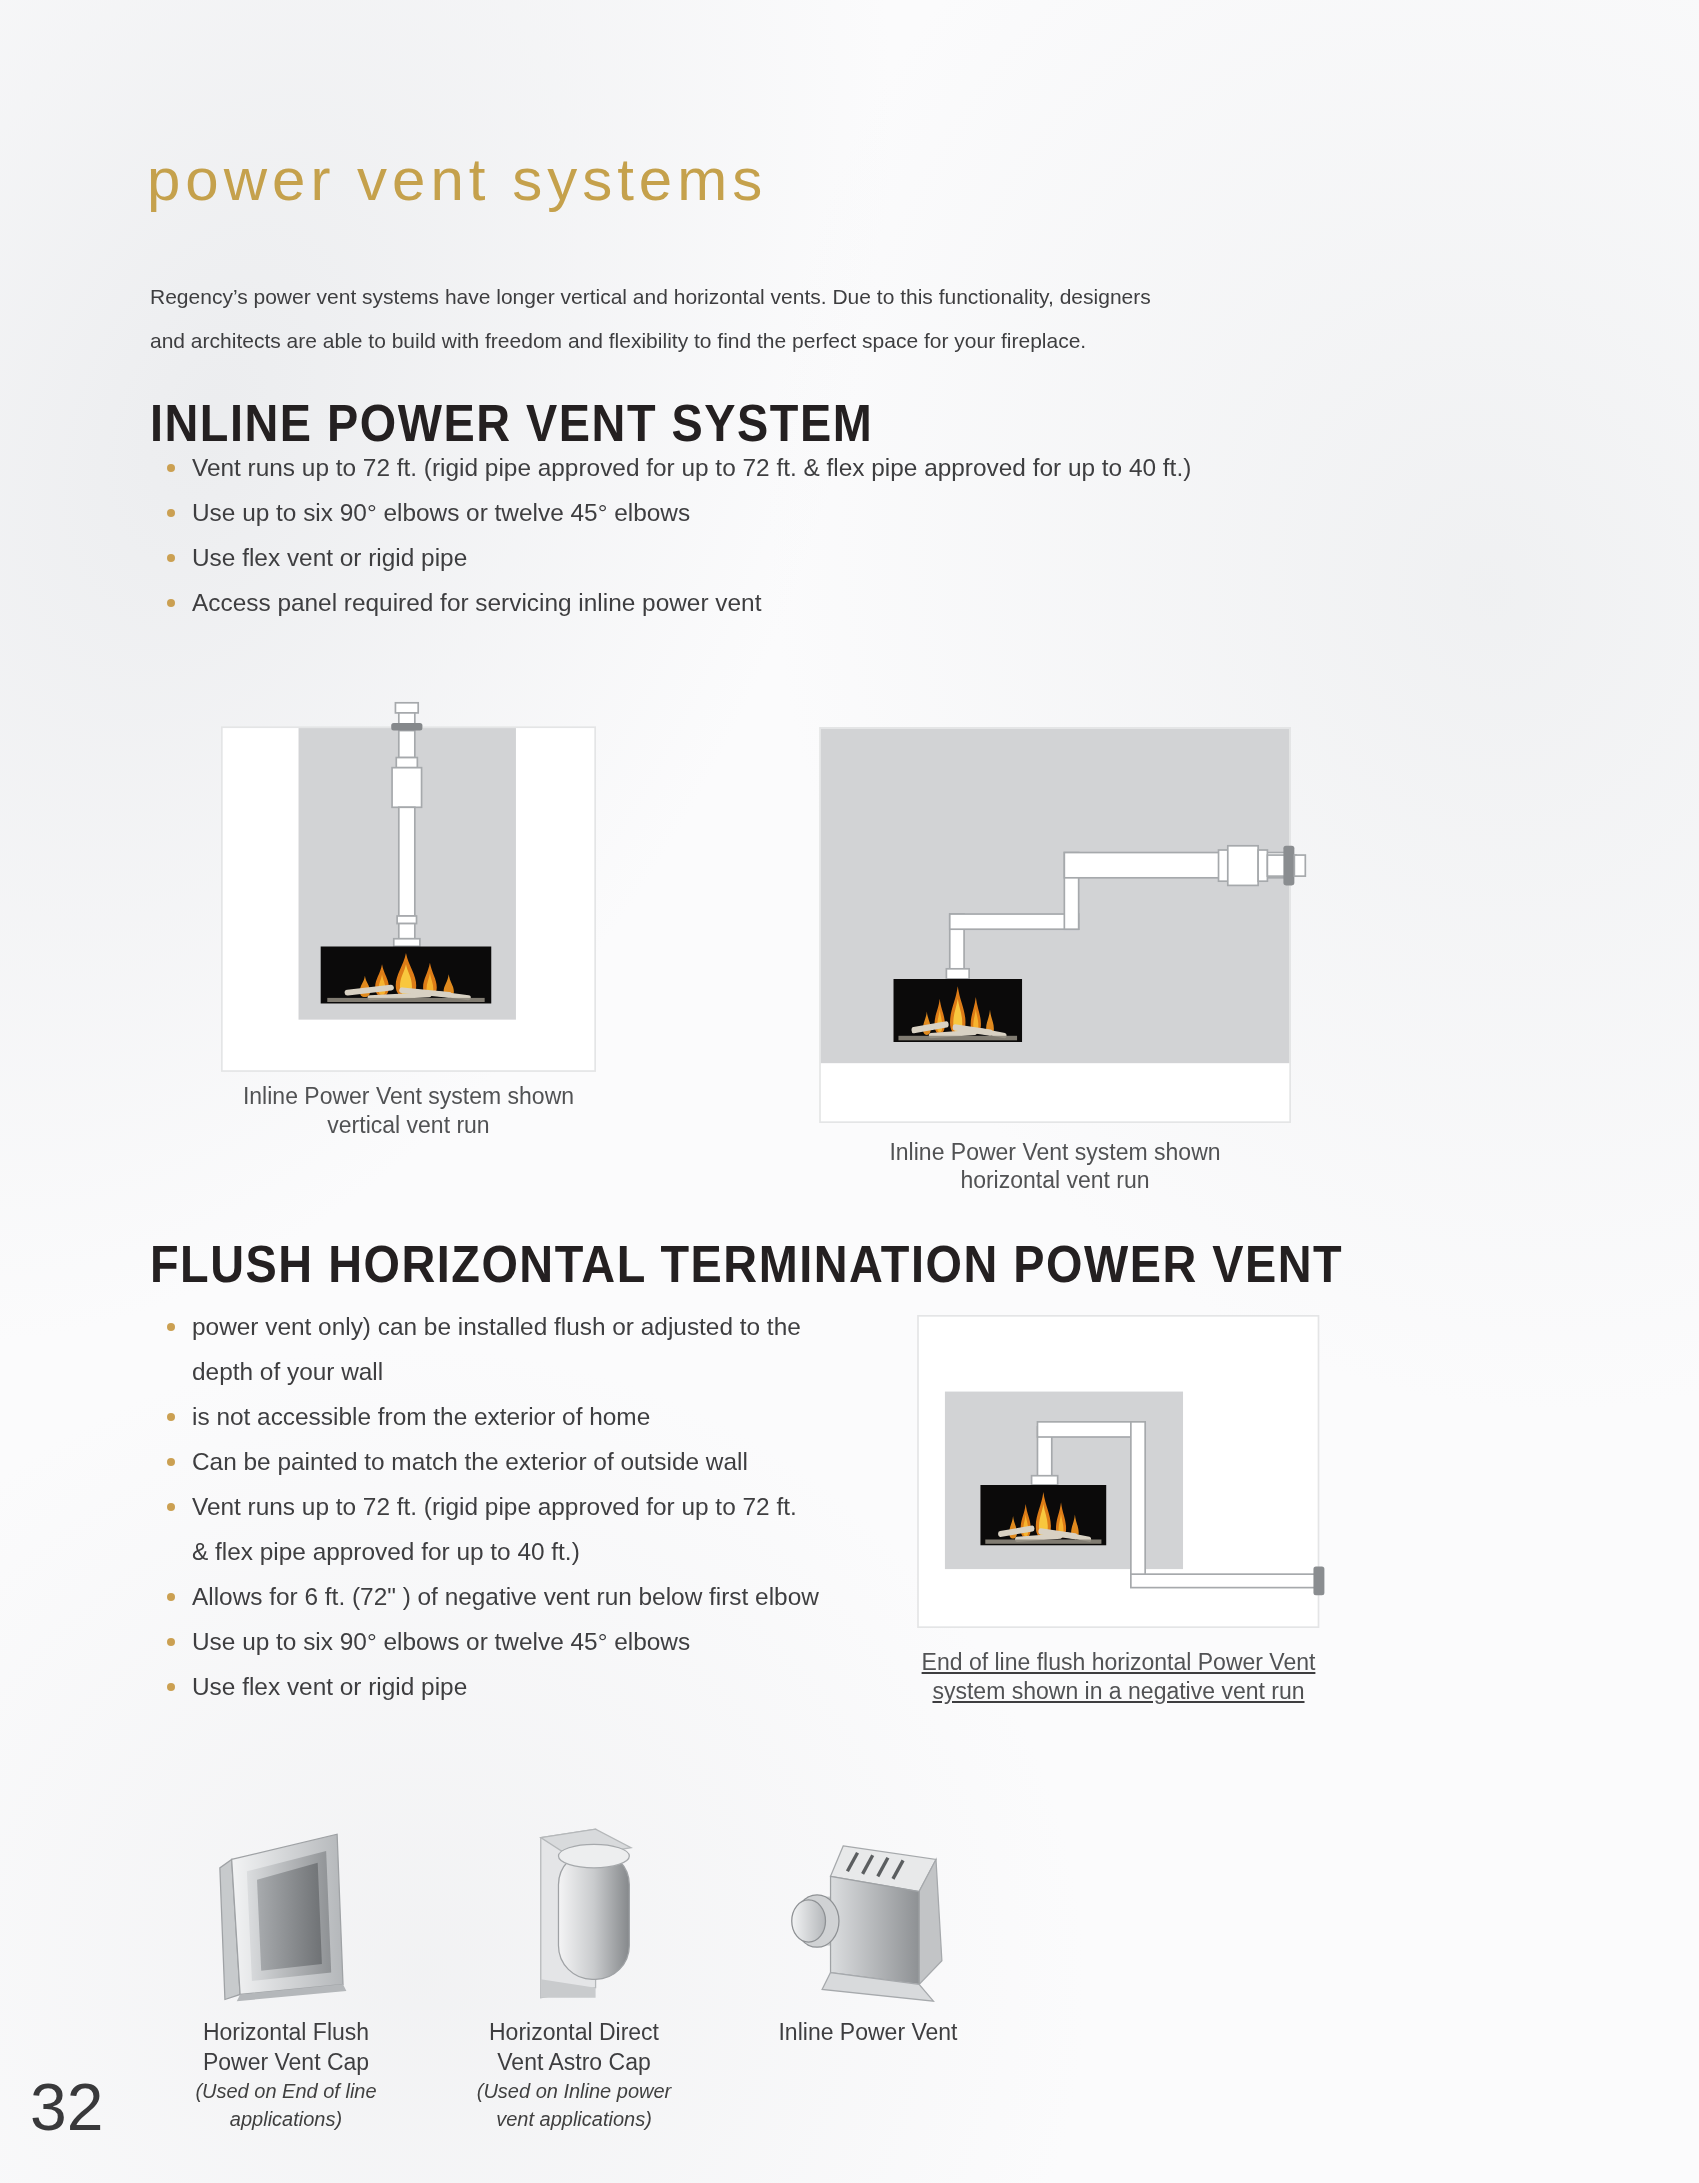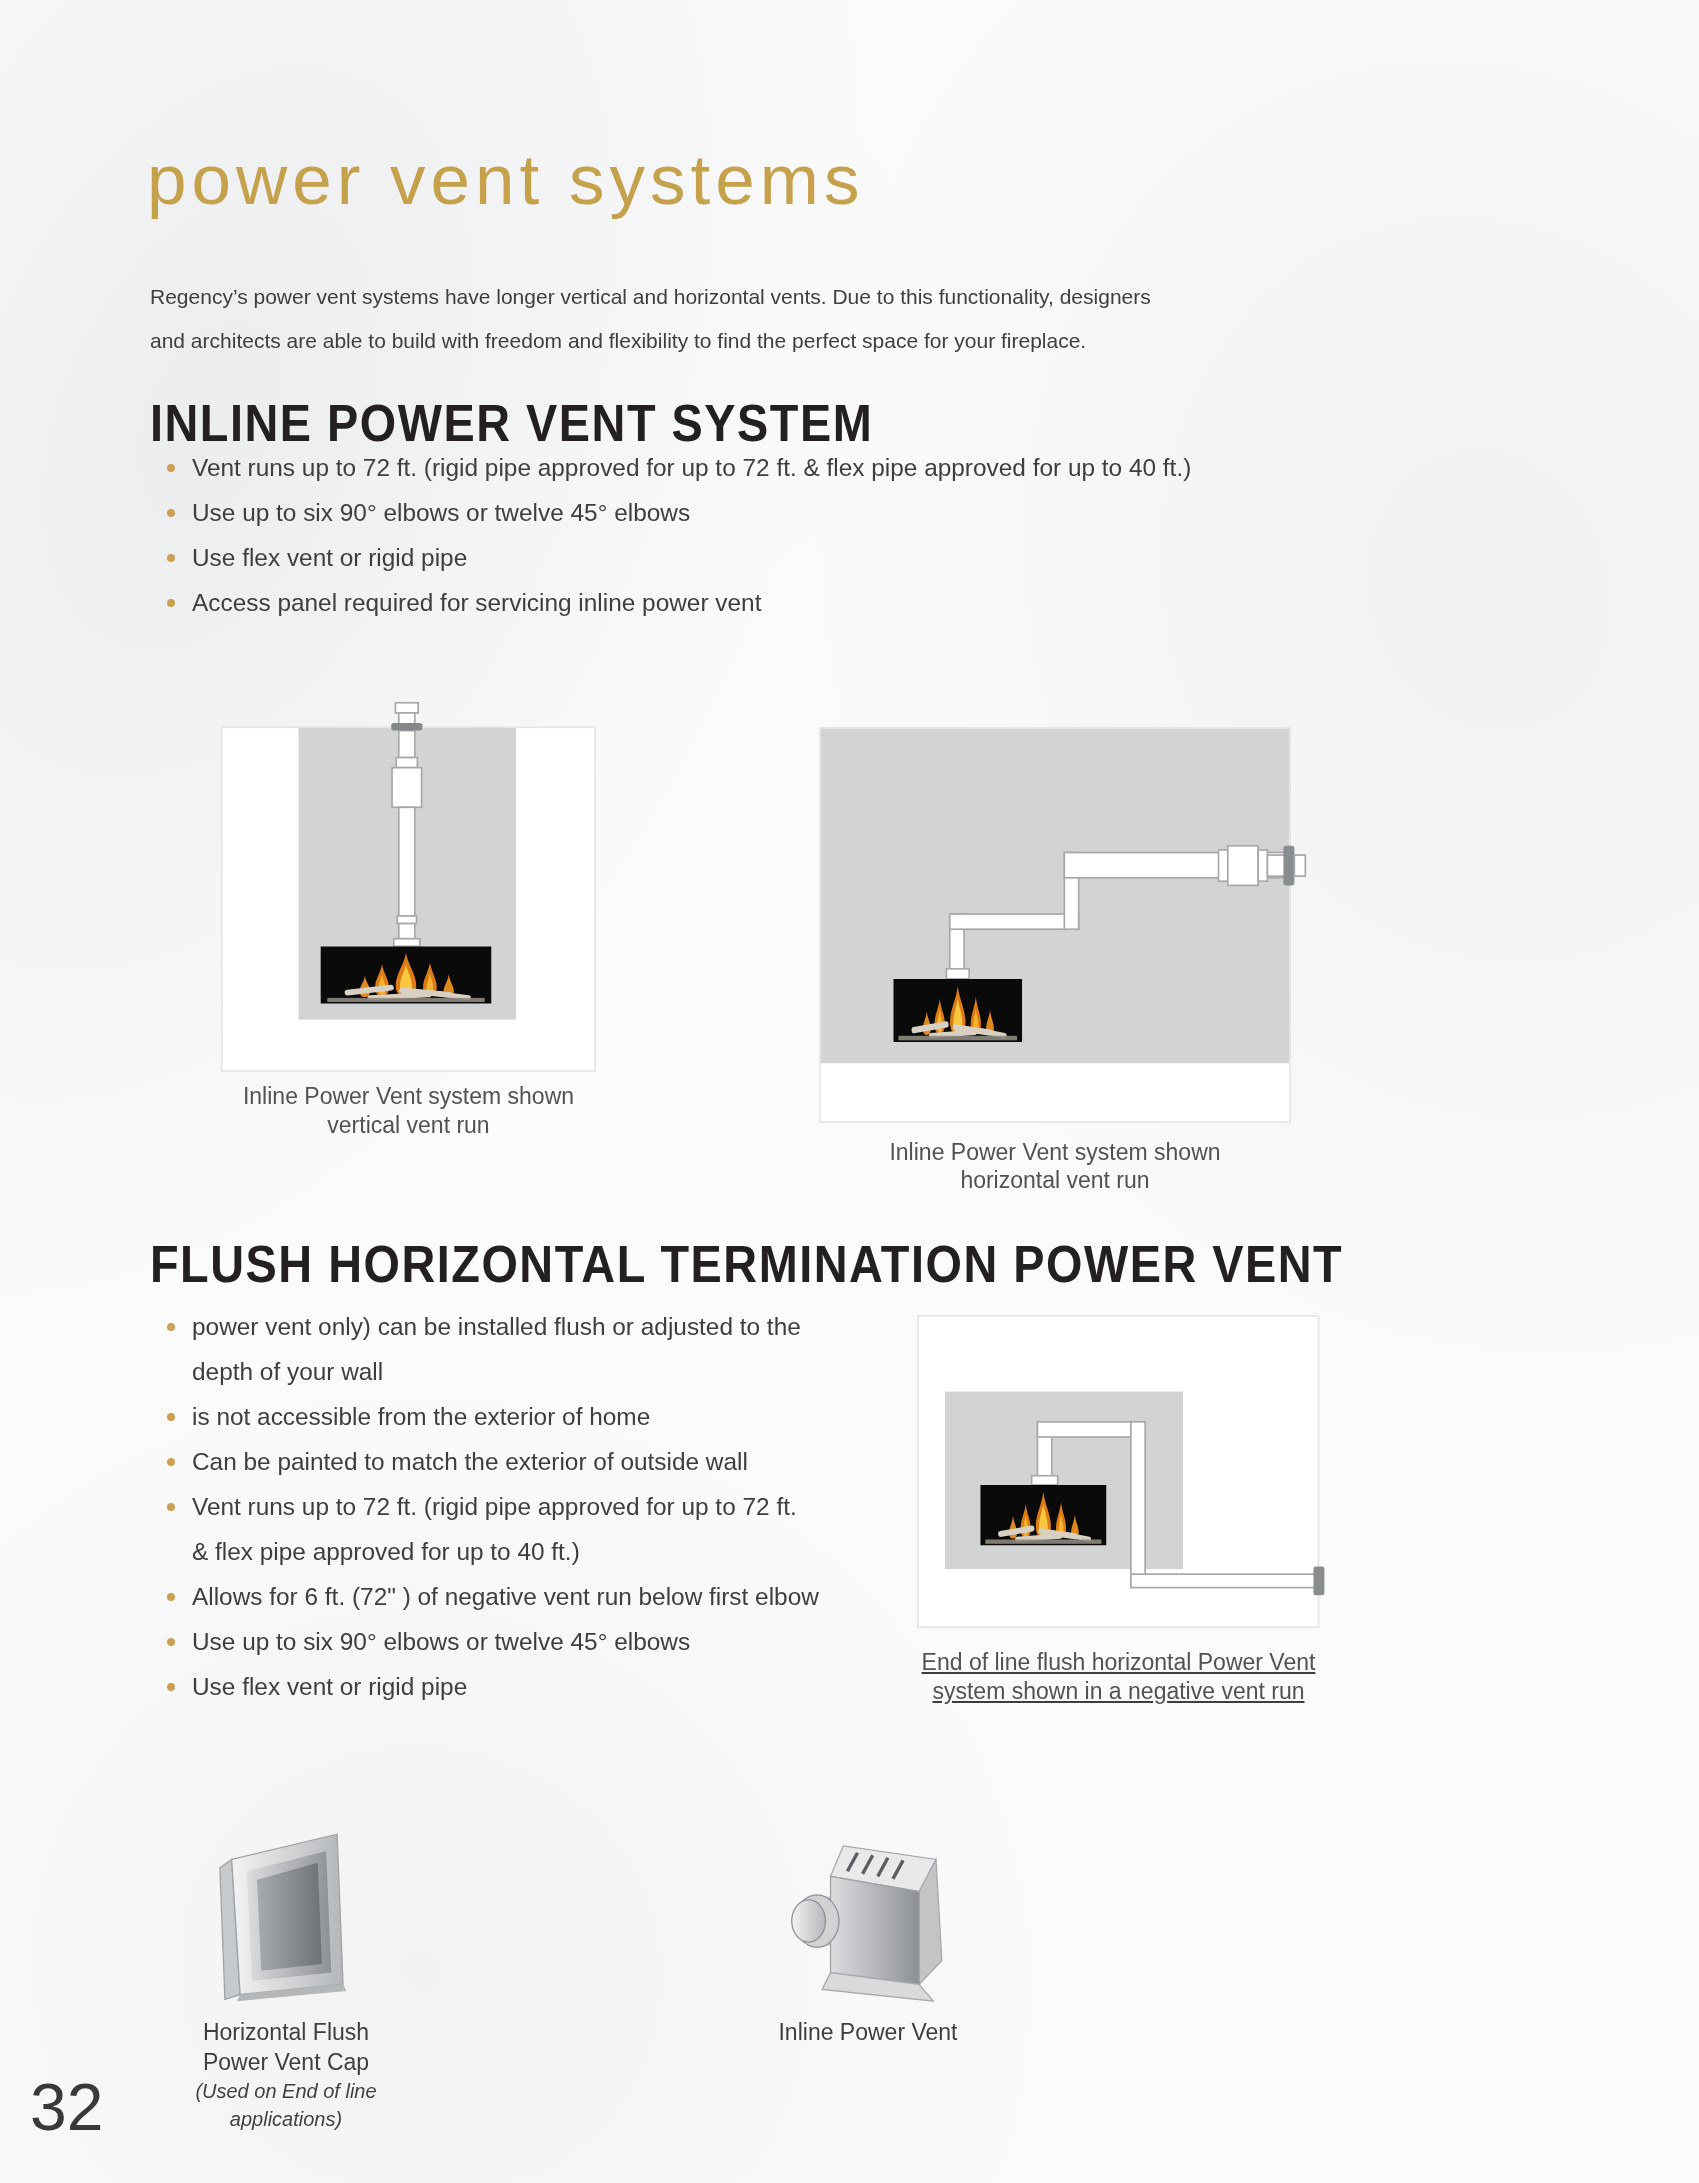--- a/index.html
+++ b/index.html
@@ -10,21 +10,21 @@
   .swirl{position:absolute;pointer-events:none;}
   .sw1{left:-421px;top:-590px;width:1263px;height:2022px;
        background:radial-gradient(ellipse at center,rgba(223,225,228,0.55),rgba(255,255,255,0) 68%);
        transform:rotate(24deg);}
   .sw2{right:-505px;top:-253px;width:1432px;height:1685px;
        background:radial-gradient(ellipse at center,rgba(228,230,232,0.5),rgba(255,255,255,0) 70%);
        transform:rotate(-18deg);}
   .sw3{left:-253px;bottom:-421px;width:1348px;height:1263px;
        background:radial-gradient(ellipse at center,rgba(230,231,233,0.45),rgba(255,255,255,0) 70%);
        transform:rotate(12deg);}
-  .title{left:147px;top:125px;font-size:71px;font-weight:300;letter-spacing:5px;
+  .title{left:147px;top:125px;font-size:60px;font-weight:300;letter-spacing:5px;
          color:#C5A14C;line-height:110px;}
   .intro{left:150px;top:275px;font-size:21px;line-height:44px;color:#3E3E40;}
   .intro div{white-space:nowrap;}
   .h2{font-size:52px;font-weight:700;color:#242021;line-height:44px;}
   .h2 span{display:inline-block;transform:scaleX(0.9);transform-origin:left center;letter-spacing:1.7px;white-space:nowrap;}
   .h2-1{left:150px;top:401px;}
   .h2-2{left:150px;top:1242px;}
   ul.bullets{list-style:none;margin:0;padding:0;}
   ul.bullets li{position:relative;padding-left:27px;}
   .dot{position:absolute;left:1.7px;top:18.5px;width:8.4px;height:8.4px;border-radius:50%;background:#CBA052;}
@@ -242,20 +242,35 @@
       <polygon points="70,208 192,196 196,204 66,216" fill="#B4B7BA"></polygon>
     </svg>
     <div class="pcap">
       <div class="pname">Horizontal Flush</div>
       <div class="pname">Power Vent Cap</div>
       <div class="pnote">(Used on End of line</div>
       <div class="pnote">applications)</div>
     </div>
   </div>
 
+  <div class="abs product p2">
+    <svg width="211" height="194" viewBox="0 0 250 230">
+      <polygon points="85,22 150,12 150,200 85,212" fill="#E4E5E7" stroke="#B5B8BA" stroke-width="1.5"></polygon>
+      <polygon points="85,22 150,12 192,34 122,46" fill="#D8DADC" stroke="#B5B8BA" stroke-width="1.5"></polygon>
+      <rect x="106" y="38" width="84" height="152" rx="40" fill="url(#cylg)" stroke="#9FA2A5" stroke-width="1.5"></rect>
+      <ellipse cx="148" cy="44" rx="42" ry="14" fill="#EDEEEF" stroke="#A6A9AC" stroke-width="1.5"></ellipse>
+      <polygon points="85,190 150,200 150,212 85,212" fill="#C9CBCD"></polygon>
+    </svg>
+    <div class="pcap">
+      <div class="pname">Horizontal Direct</div>
+      <div class="pname">Vent Astro Cap</div>
+      <div class="pnote">(Used on Inline power</div>
+      <div class="pnote">vent applications)</div>
+    </div>
+  </div>
 
   <div class="abs product p3">
     <svg width="211" height="194" viewBox="0 0 250 230">
       <rect x="52" y="92" width="40" height="58" fill="#C6C8CA"></rect>
       <polygon points="95,32 205,48 185,86 80,68" fill="#E8E9EA" stroke="#A6A9AC" stroke-width="1.5"></polygon>
       <g stroke="#5B5E60" stroke-width="4">
         <line x1="112" y1="40" x2="100" y2="62"></line>
         <line x1="130" y1="43" x2="118" y2="65"></line>
         <line x1="148" y1="46" x2="136" y2="68"></line>
         <line x1="166" y1="49" x2="154" y2="71"></line>

